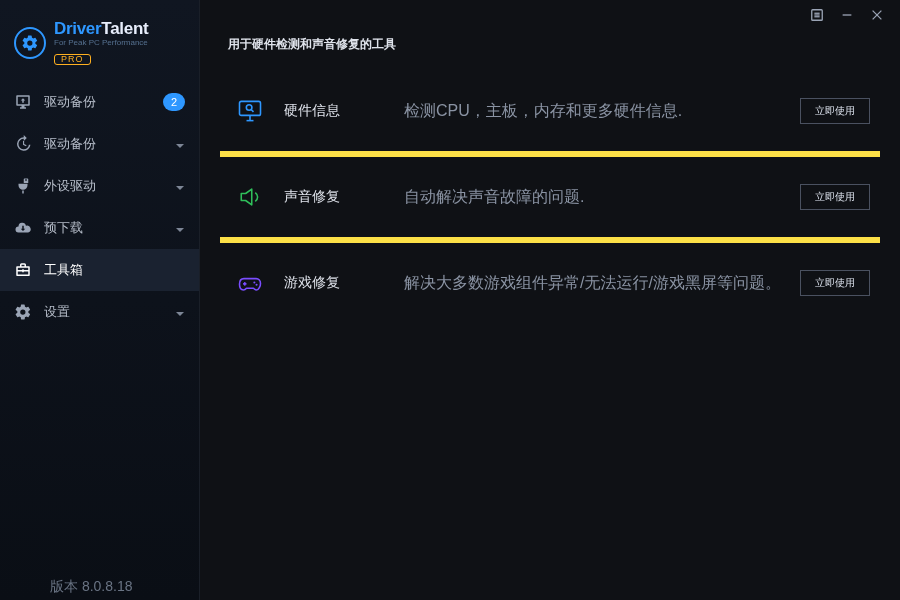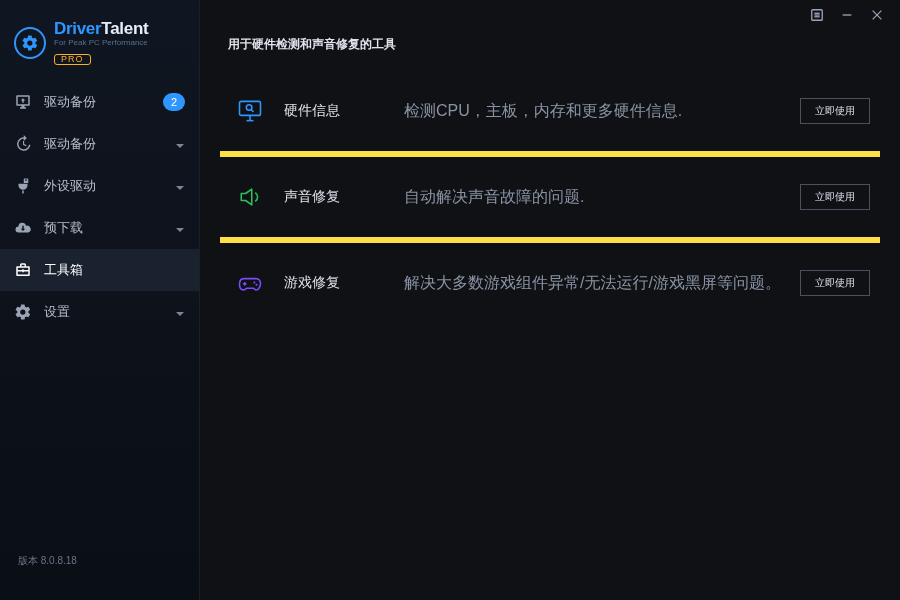--- a/index.html
+++ b/index.html
@@ -69,23 +69,24 @@
     min-width: 22px;
     height: 18px;
     border-radius: 9px;
     display: flex; align-items:center; justify-content:center;
     padding: 0 6px;
   }
   .nav-item .chev { margin-left: auto; width: 10px; height: 10px; }
   .nav-item .chev svg { width:10px; height:10px; fill:#7d8696; }
 
   .version {
-    font-size: 10px;
+    font-size: 14px;
     color: #6a7484;
-    padding: 12px 14px 32px 18px;
+    padding: 12px 14px 4px 18px;
+    margin-left: 32px;
   }
 
   
   .main {
     flex: 1;
     height: 600px;
     background: #0f1115;
     display: flex;
     flex-direction: column;
     position: relative;

